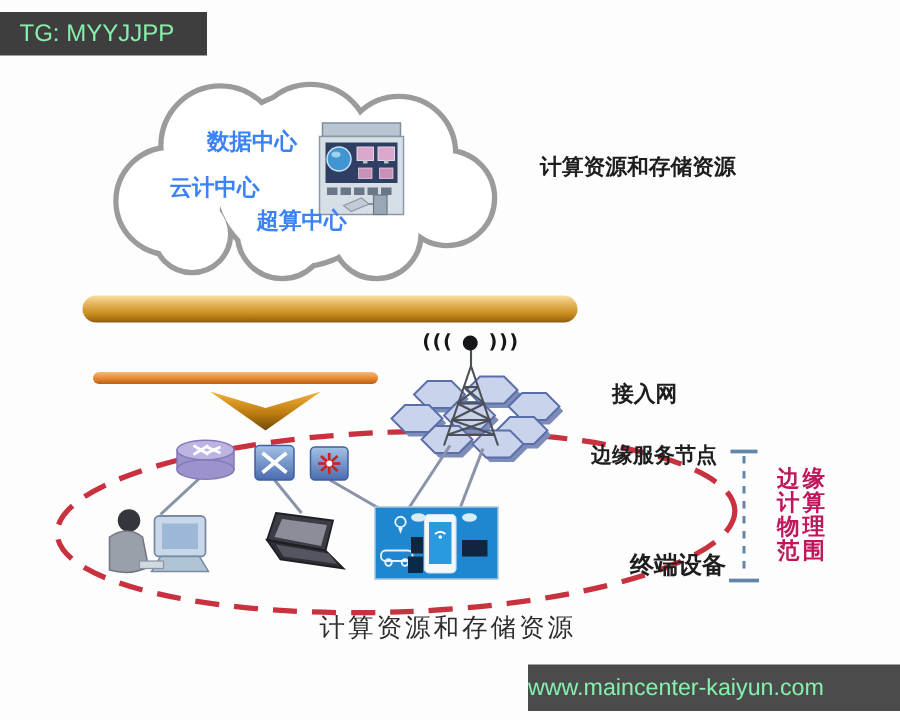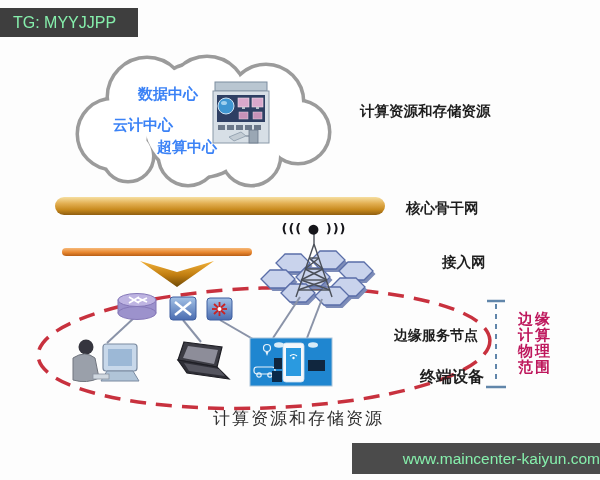--- a/index.html
+++ b/index.html
@@ -14,21 +14,21 @@
          font-size:13px;font-weight:bold;color:#15151a;letter-spacing:1px;z-index:5;}
   .scope{position:absolute;left:518px;top:311px;width:46px;z-index:5;}
   .scope div{font-size:15px;font-weight:bold;color:#be185d;line-height:16px;letter-spacing:2px;}
   .caption{position:absolute;left:213px;top:407px;font-family:"DejaVu Serif","Liberation Serif",serif;
            font-size:17px;color:#2e2e2e;letter-spacing:2px;z-index:5;}
   .bar{position:absolute;color:#86efac;font-size:16px;z-index:10;
        font-family:"Liberation Sans","DejaVu Sans",sans-serif;}
   .bar-top{left:0;top:8px;width:138px;height:29px;line-height:29px;background:#3e3e3e;
            padding-left:13px;box-sizing:border-box;}
   .bar-bottom{left:352px;top:443px;width:248px;height:31px;line-height:31px;background:#4b4b4b;
-              text-align:right;font-size:15.5px;}
+              text-align:left;font-size:15.5px;}
 </style>
 </head>
 <body>
 
 <div id="stage">
 
 <svg width="600" height="480" viewBox="0 0 600 480">
   <defs>
     <linearGradient id="goldGrad" x1="0" y1="0" x2="0" y2="1">
       <stop offset="0%" stop-color="#f6dfa0"></stop>
@@ -226,26 +226,25 @@
     <line x1="496" y1="304" x2="496" y2="384" stroke-width="2" stroke-dasharray="5 5"></line>
     <line x1="486" y1="387" x2="506" y2="387" stroke-width="2.5"></line>
   </g>
 </svg>
 
 <div class="bar bar-top">TG: MYYJJPP</div>
 <div class="bar bar-bottom">www.maincenter-kaiyun.com</div>
 
 <div class="lbl lbl-cloud" style="left:138px;top:85px;">数据中心</div>
 <div class="lbl lbl-cloud" style="left:113px;top:116px;">云计中心</div>
-<div class="lbl lbl-cloud" style="left:157px;top:138px;font-family:Liberation Serif, serif;">超算中心</div>
+<div class="lbl lbl-cloud" style="left:171px;top:138px;font-family:Liberation Serif, serif;">超算中心</div>
 
 <div class="lbl lbl-right" style="left:360px;top:102px;">计算资源和存储资源</div>
-<div class="lbl lbl-right" style="left:406px;top:199px;">核心骨干网</div>
-<div class="lbl lbl-right" style="left:442px;top:253px;text-align:right;">接入网</div>
-<div class="lbl lbl-right" style="left:394px;top:295px;font-size:14px;margin-top:32px;">边缘服务节点</div>
+<div class="lbl lbl-right" style="left:408px;top:253px;text-align:right;">接入网</div>
+<div class="lbl lbl-right" style="left:394px;top:295px;font-size:14px;">边缘服务节点</div>
 <div class="lbl lbl-right" style="left:420px;top:367px;font-size:16px;">终端设备</div>
 
 <div class="waves">((( ● )))</div>
 
 <div class="scope">
   <div>边缘</div>
   <div>计算</div>
   <div>物理</div>
   <div>范围</div>
 </div>

